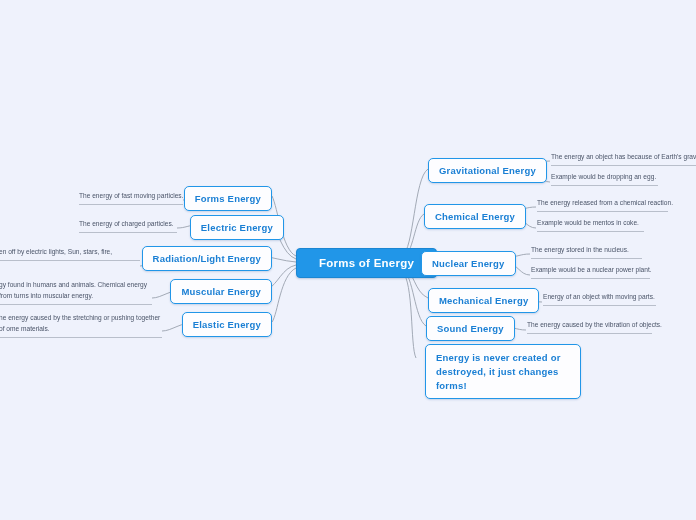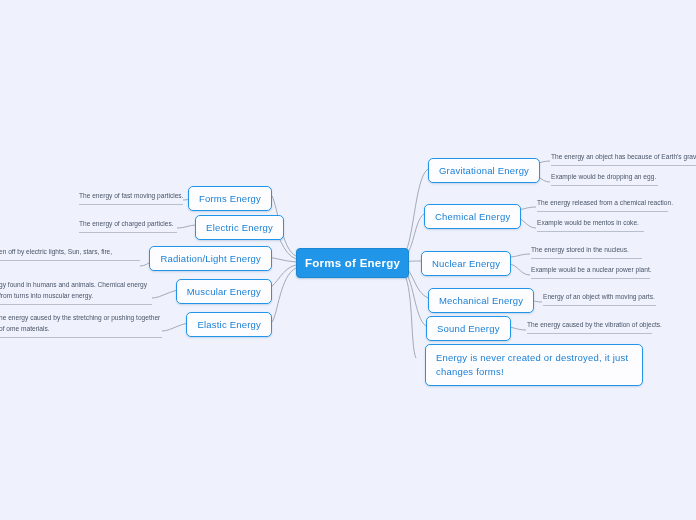--- a/index.html
+++ b/index.html
@@ -40,31 +40,31 @@
 
   
   .node-root {
     background: #2196e8;
     border: 1px solid #1b86d2;
     border-radius: 4px;
     color: #ffffff;
     font-weight: bold;
     font-size: 11.5px;
     letter-spacing: 0.25px;
-    padding: 8px 8px;
+    padding: 8px 22px;
     box-shadow: 0 1px 2px rgba(30,80,140,0.25);
   }
 
   
   .node-branch {
     background: #fdfdff;
     border: 1.5px solid #2196e8;
     border-radius: 5px;
     color: #1a7fd4;
-    font-weight: normal;
+    font-weight: bold;
     font-size: 9.5px;
     letter-spacing: 0.2px;
     padding: 6px 10px;
     box-shadow: 0 1px 2px rgba(60,100,160,0.22);
   }
 
   .node-branch.wide {
     white-space: normal;
     line-height: 1.45;
   }
@@ -186,21 +186,21 @@
   </div>
 
   <div class="node node-branch" style="left:428px; top:288px;">
     <span>Mechanical Energy</span>
   </div>
 
   <div class="node node-branch" style="left:426px; top:316px;">
     <span>Sound Energy</span>
   </div>
 
-  <div class="node node-branch wide" style="left:425px; top:344px; width:218px;">
+  <div class="node node-branch wide" style="left:425px; top:344px; width:156px;">
     <span>Energy is never created or destroyed, it just changes forms!</span>
   </div>
 
   <div class="node node-leaf right nowrap" style="left:551px; top:152px; width:146px;">
     <span>The energy an object has because of Earth's gravita</span>
   </div>
   <div class="node node-leaf right nowrap" style="left:551px; top:172px; width:107px;">
     <span>Example would be dropping an egg.</span>
   </div>
 

